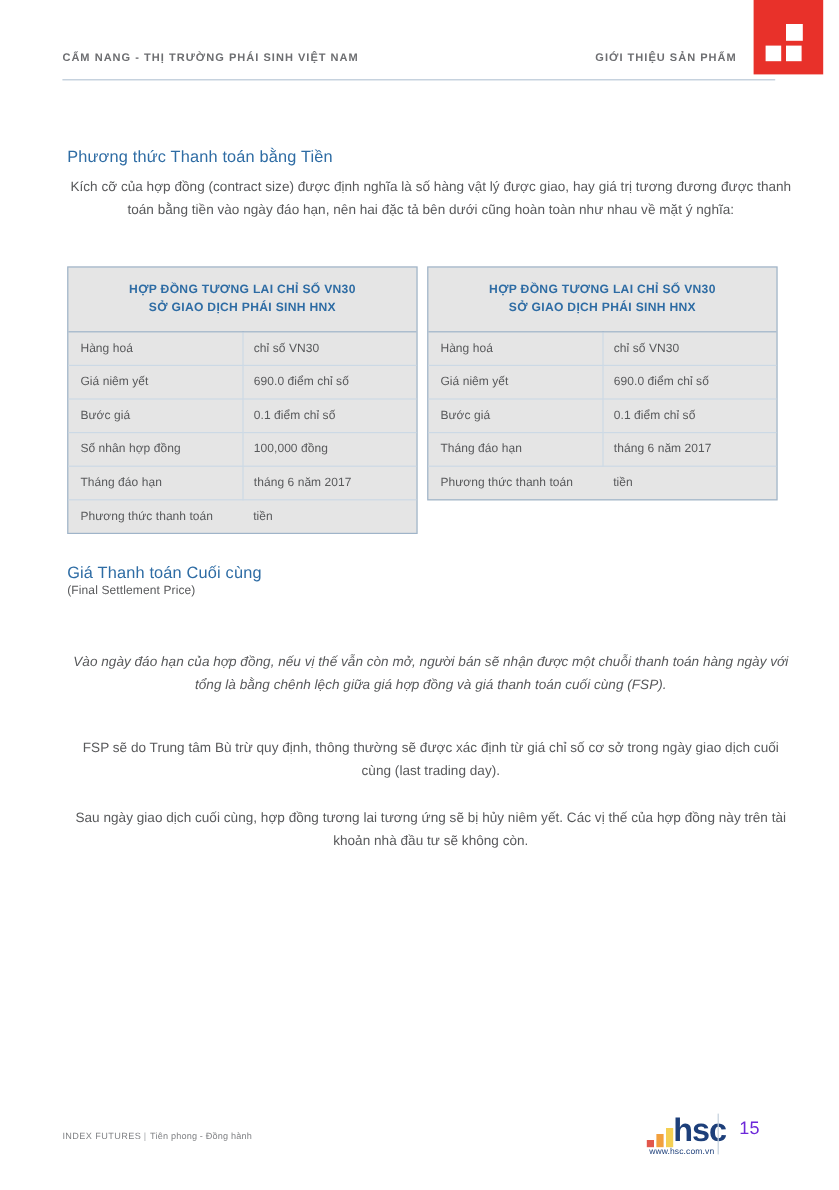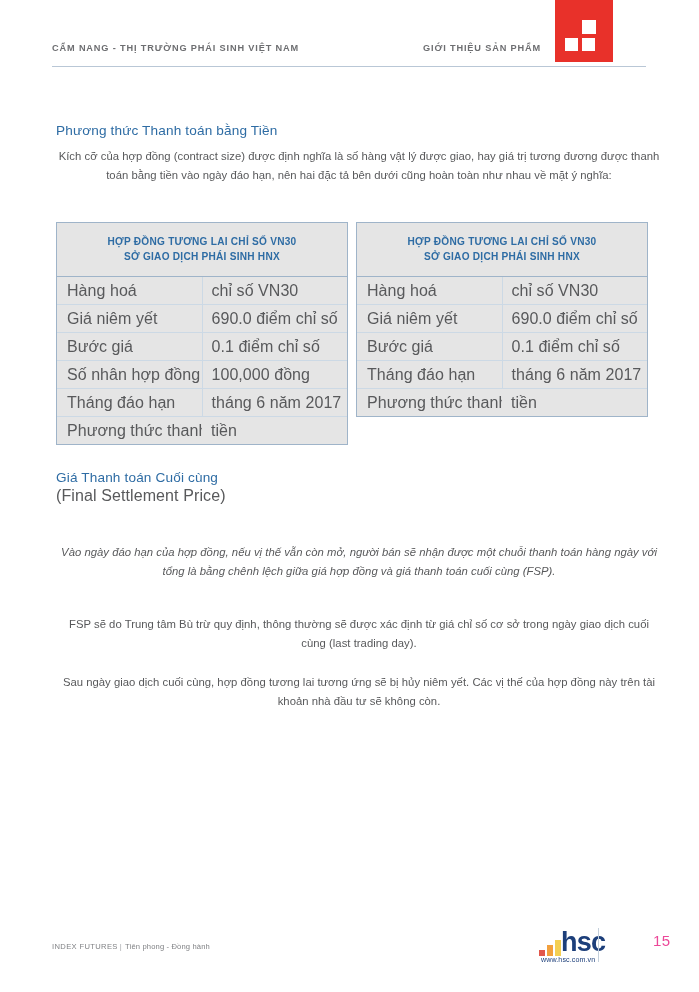--- a/index.html
+++ b/index.html
@@ -21,21 +21,21 @@
     position: absolute;
     inset: 0;
     background: #ffffff;
   }
 
   
   .header {
     position: absolute;
     left: 0;
     top: 0;
-    width: 613px;
+    width: 686px;
     height: 90px;
     text-align: right;
   }
   .header-logo {
     position: absolute;
     right: 0;
     top: 0;
     width: 58px;
     height: 62px;
     background: #e8312a;
@@ -94,21 +94,21 @@
     letter-spacing: 0.15px;
     white-space: nowrap;
   }
   #sec1-title { top: 112px; }
   #sec2-title { top: 459px; }
 
   .sub-italic {
     position: absolute;
     left: 56px;
     top: 487px;
-    font-size: 16px;
+    font-size: 10px;
     color: #58595b;
     font-style: normal;
     letter-spacing: 0.1px;
   }
 
   .para {
     position: absolute;
     left: 56px;
     width: 606px;
     font-size: 11.3px;
@@ -145,21 +145,21 @@
     text-align: center;
     color: #2e6ca4;
     font-size: 10.1px;
     font-weight: 600;
     letter-spacing: 0.25px;
     line-height: 15px;
   }
   .spec-table td {
     padding: 0 0 0 10px;
     height: 27px;
-    font-size: 16px;
+    font-size: 10px;
     color: #58595b;
     vertical-align: middle;
     letter-spacing: 0.05px;
     white-space: nowrap;
     overflow: hidden;
   }
   .spec-table tbody tr td {
     border-bottom: 1px solid #ccd9e5;
   }
   .spec-table tbody tr:last-child td {
@@ -246,24 +246,24 @@
   .footer-divider {
     position: absolute;
     left: 598px;
     top: 8px;
     width: 1px;
     height: 34px;
     background: #c3cfdb;
   }
   .page-number {
     position: absolute;
-    left: 653px;
+    left: 616px;
     top: 12px;
     font-size: 15px;
-    color: #ec4899;
+    color: #6d28d9;
     letter-spacing: 0.3px;
     text-align: right;
   }
 </style>
 </head>
 <body>
 
 <div class="page">
 
   <div class="header">

